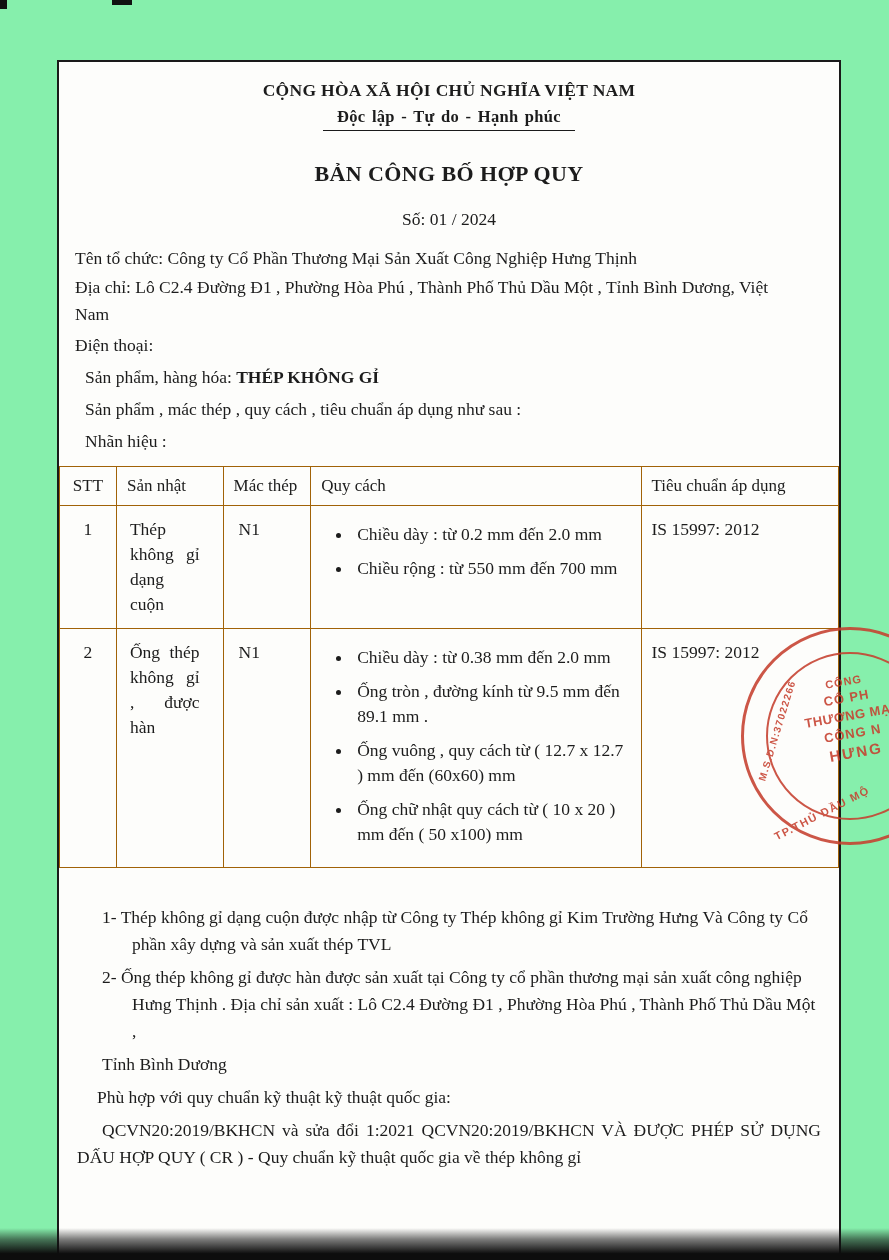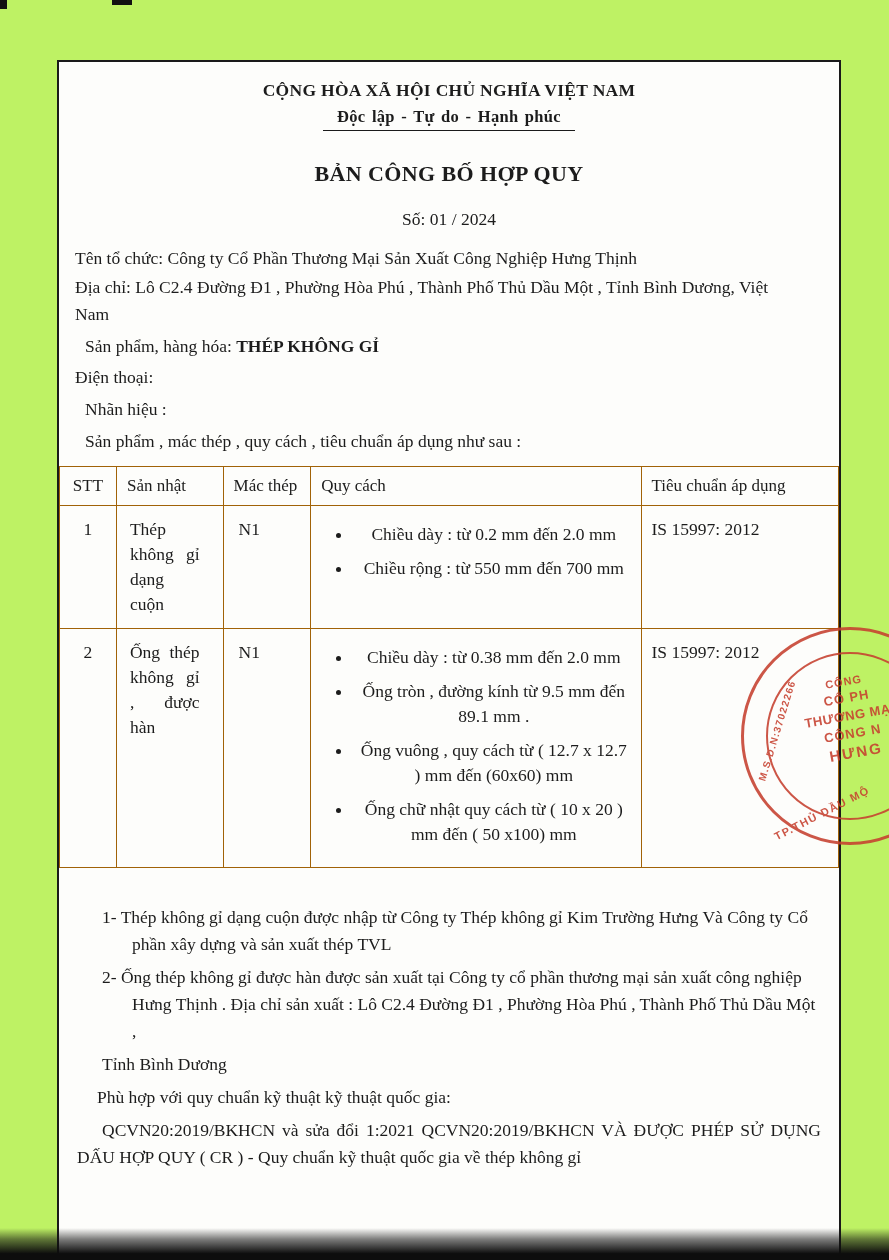--- a/index.html
+++ b/index.html
@@ -4,21 +4,21 @@
 <style>
   * { margin:0; padding:0; box-sizing:border-box; }
   html,body { width:889px; height:1260px; }
   body {
     position:relative;
     background:#fcfcf9;
     font-family:"Liberation Serif", serif;
     color:#1c1c1c;
     overflow:hidden;
   }
-  .page { position:absolute; inset:0; background:#bef264; }
+  .page { position:absolute; inset:0; background:#86efac; }
 
   .frame {
     position:absolute; left:57px; top:60px; width:784px; height:1210px;
     border:2px solid #1a1a1a;
     background:#fdfdfb;
   }
 
   .country {
     margin-top:18px; text-align:center;
     font-weight:bold; font-size:17.5px; letter-spacing:.3px;
@@ -55,21 +55,21 @@
   th.c-stt { width:57px; text-align:center; }
   th.c-sp  { width:107px; }
   th.c-mt  { width:88px; }
   th.c-qc  { width:333px; }
   th.c-tc  { width:199px; }
   td { padding:11px 10px; font-size:17.5px; line-height:25px; }
   td.cell-stt { text-align:center; }
   td.cell-sp { text-align:justify; padding-left:13px; padding-right:23px; }
   td.cell-mt { padding-left:15px; }
   td.cell-qc ul { list-style:disc; padding-left:32px; }
-  td.cell-qc li { margin:5px 0 9px 0; padding-left:4px;text-align:center; }
+  td.cell-qc li { margin:5px 0 9px 0; padding-left:4px; }
 
   .notes { margin:36px 18px 0 18px; font-size:17.5px; line-height:27px; }
   .note-item { margin-left:25px; margin-top:6px; padding-left:30px; text-indent:-30px; }
   .note-plain { margin-left:25px; margin-top:6px; }
   .note-conf { margin-left:20px; margin-top:6px; }
   .note-final { margin-top:6px; text-indent:25px; text-align:justify; }
 
   
   .stamp {
     position:absolute; left:741px; top:627px; width:218px; height:218px;
@@ -114,24 +114,24 @@
     <div class="country">CỘNG HÒA XÃ HỘI CHỦ NGHĨA VIỆT NAM</div>
     <div class="motto-wrap">
       <span class="motto">Độc lập - Tự do - Hạnh phúc</span>
     </div>
 
     <div class="doc-title">BẢN CÔNG BỐ HỢP QUY</div>
     <div class="doc-number">Số: 01 / 2024</div>
 
     <p class="p p-org">Tên tổ chức: Công ty Cổ Phần Thương Mại Sản Xuất Công Nghiệp Hưng Thịnh</p>
     <p class="p p-address">Địa chỉ: Lô C2.4 Đường Đ1 , Phường Hòa Phú , Thành Phố Thủ Dầu Một , Tỉnh Bình Dương, Việt Nam</p>
+    <p class="p p-phone">Điện thoại:</p>
     <p class="p p-indent"><span>Sản phẩm, hàng hóa: </span><span class="b">THÉP KHÔNG GỈ</span></p>
-    <p class="p p-phone">Điện thoại:</p>
+    <p class="p p-indent">Sản phẩm , mác thép , quy cách , tiêu chuẩn áp dụng như sau :</p>
     <p class="p p-indent">Nhãn hiệu :</p>
-    <p class="p p-indent">Sản phẩm , mác thép , quy cách , tiêu chuẩn áp dụng như sau :</p>
 
     <table>
       <thead>
         <tr>
           <th class="c-stt">STT</th>
           <th class="c-sp">Sản nhật</th>
           <th class="c-mt">Mác thép</th>
           <th class="c-qc">Quy cách</th>
           <th class="c-tc">Tiêu chuẩn áp dụng</th>
         </tr>

